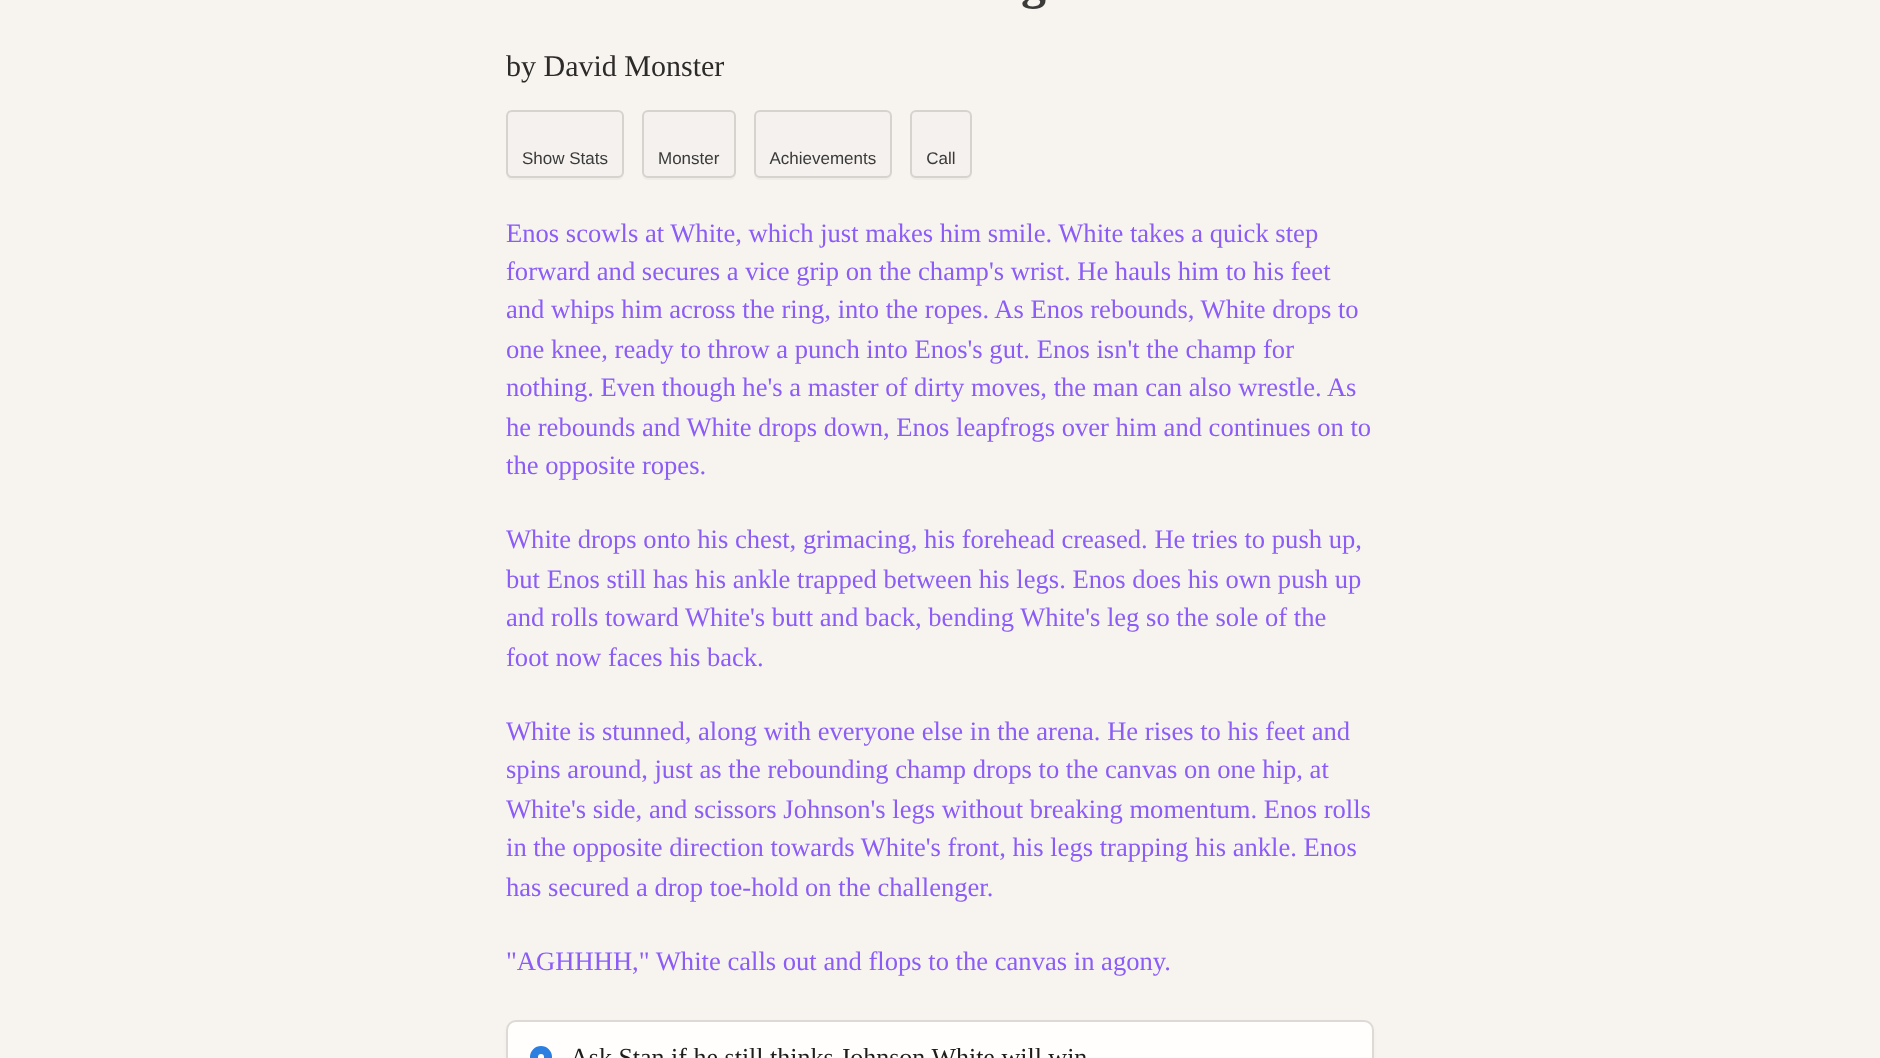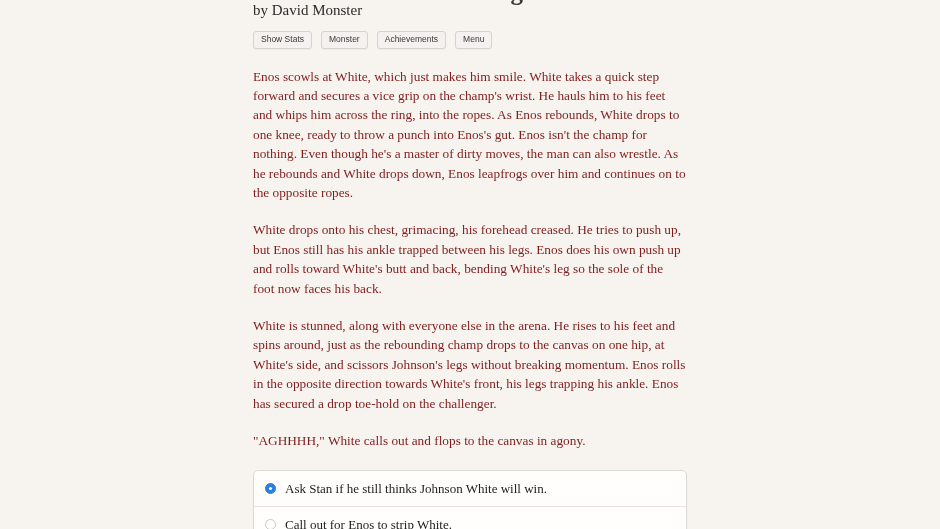--- a/index.html
+++ b/index.html
@@ -33,58 +33,58 @@
     font-size: 25px;
     font-weight: 700;
     color: #3b3a38;
     letter-spacing: .2px;
     white-space: nowrap;
     overflow: hidden;
   }
 
   .byline {
     margin: 0;
-    padding-top: 0;
+    padding-top: 24px;
     font-family: "Liberation Serif", serif;
     font-size: 15px;
     color: #2c2b29;
     line-height: 1.35;
   }
 
   
   .toolbar {
     display: flex;
     gap: 9px;
     margin-top: 11px;
   }
   .tool-btn {
     display: inline-block;
     font-family: "Liberation Sans", sans-serif;
     font-size: 8.5px;
     color: #3a3a3a;
     background: #f4f1ee;
     border: 1px solid #d6d2cd;
     border-radius: 3px;
-    padding: 3px 7px 3px 7px;
+    padding: 19px 7px 3px 7px;
     line-height: 1.1;
     cursor: pointer;
     box-shadow: 0 1px 0 rgba(0,0,0,0.03);
     white-space: nowrap;
   }
 
   
   .story {
     margin-top: 15px;
   }
   .story p {
     margin: 18px 0 15px 0;
     font-family: "Liberation Serif", serif;
     font-size: 13.3px;
     line-height: 1.46;
-    color: #7f1d1d;
+    color: #8b5cf6;
     text-align: left;
   }
   .story p:last-child {
     margin-bottom: 0;
   }
 
   
   .choices {
     margin-top: 19px;
     background: #fffefc;
@@ -144,21 +144,21 @@
 <div class="page">
 
   <div class="game-title">Wrestling</div>
 
   <p class="byline">by David Monster</p>
 
   <div class="toolbar">
     <span class="tool-btn">Show Stats</span>
     <span class="tool-btn">Monster</span>
     <span class="tool-btn">Achievements</span>
-    <span class="tool-btn">Menu</span>
+    <span class="tool-btn">Call</span>
   </div>
 
   <div class="story">
     <p>Enos scowls at White, which just makes him smile. White takes a quick step forward and secures a vice grip on the champ's wrist. He hauls him to his feet and whips him across the ring, into the ropes. As Enos rebounds, White drops to one knee, ready to throw a punch into Enos's gut. Enos isn't the champ for nothing. Even though he's a master of dirty moves, the man can also wrestle. As he rebounds and White drops down, Enos leapfrogs over him and continues on to the opposite ropes.</p>
     <p>White drops onto his chest, grimacing, his forehead creased. He tries to push up, but Enos still has his ankle trapped between his legs. Enos does his own push up and rolls toward White's butt and back, bending White's leg so the sole of the foot now faces his back.</p>
     <p>White is stunned, along with everyone else in the arena. He rises to his feet and spins around, just as the rebounding champ drops to the canvas on one hip, at White's side, and scissors Johnson's legs without breaking momentum. Enos rolls in the opposite direction towards White's front, his legs trapping his ankle. Enos has secured a drop toe-hold on the challenger.</p>
     <p>"AGHHHH," White calls out and flops to the canvas in agony.</p>
   </div>
 
   <div class="choices">

